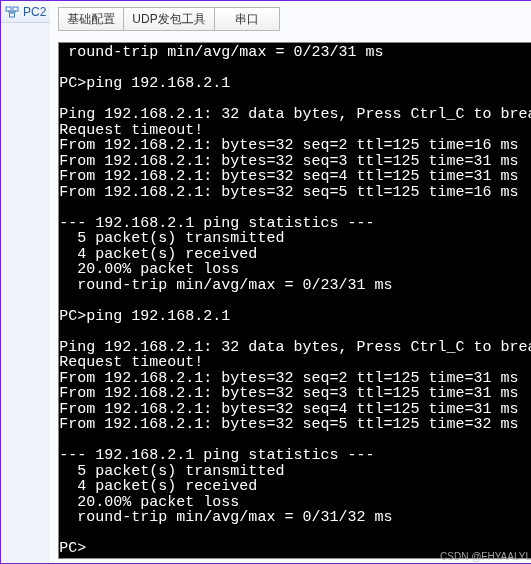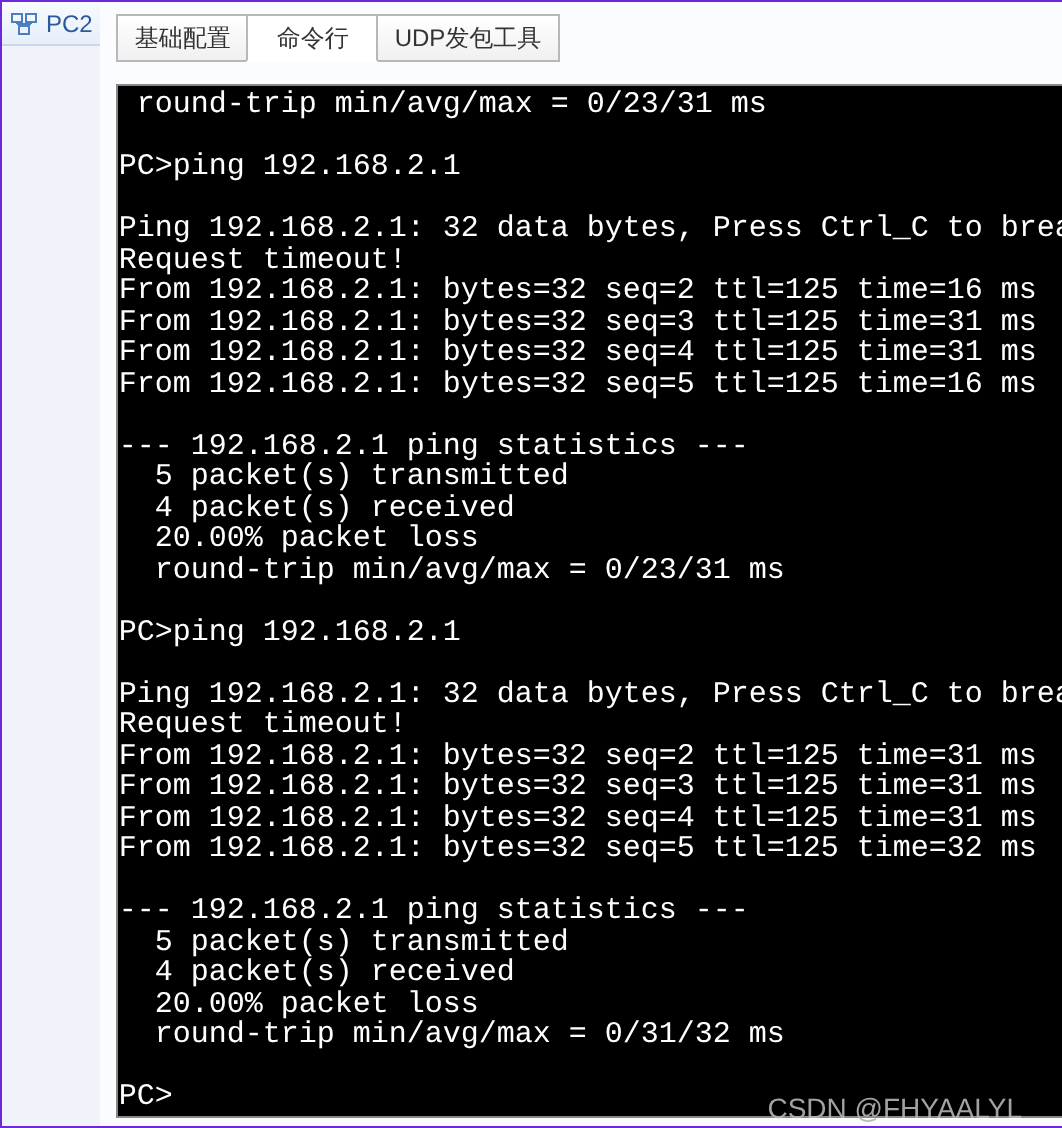--- a/index.html
+++ b/index.html
@@ -82,22 +82,22 @@
     padding: 2px 0 0 0;
     overflow: hidden;
     border: 1px solid #888;
     border-top: 1px solid #888;
     margin-top: -1px;
     white-space: pre;
   }
   .watermark {
     position: absolute;
     bottom: 2px;
-    right: 20px;
-    font-size: 14px;
+    right: 0;
+    font-size: 10px;
     color: rgba(180,180,180,0.9);
     font-family: Arial, sans-serif;
     z-index: 10;
   }
 </style>
 </head>
 <body>
 
 <div class="window">
   <div class="titlebar">
@@ -111,22 +111,22 @@
         <line x1="3.5" y1="7" x2="10.5" y2="7" stroke="#4a80c0" stroke-width="1"></line>
         <line x1="7" y1="7" x2="7" y2="8" stroke="#4a80c0" stroke-width="1"></line>
       </svg>
     </span>
     <span class="title">PC2</span>
   </div>
 
   <div class="content-area">
     <div class="tabs">
       <div class="tab">基础配置</div>
-      <div class="tab active">命令行</div>
       <div class="tab wide">UDP发包工具</div>
+      <div class="tab">串口</div>
     </div>
 
     <div class="terminal" id="terminal"> round-trip min/avg/max = 0/23/31 ms
 
 PC&gt;ping 192.168.2.1
 
 Ping 192.168.2.1: 32 data bytes, Press Ctrl_C to break
 Request timeout!
 From 192.168.2.1: bytes=32 seq=2 ttl=125 time=16 ms
 From 192.168.2.1: bytes=32 seq=3 ttl=125 time=31 ms

